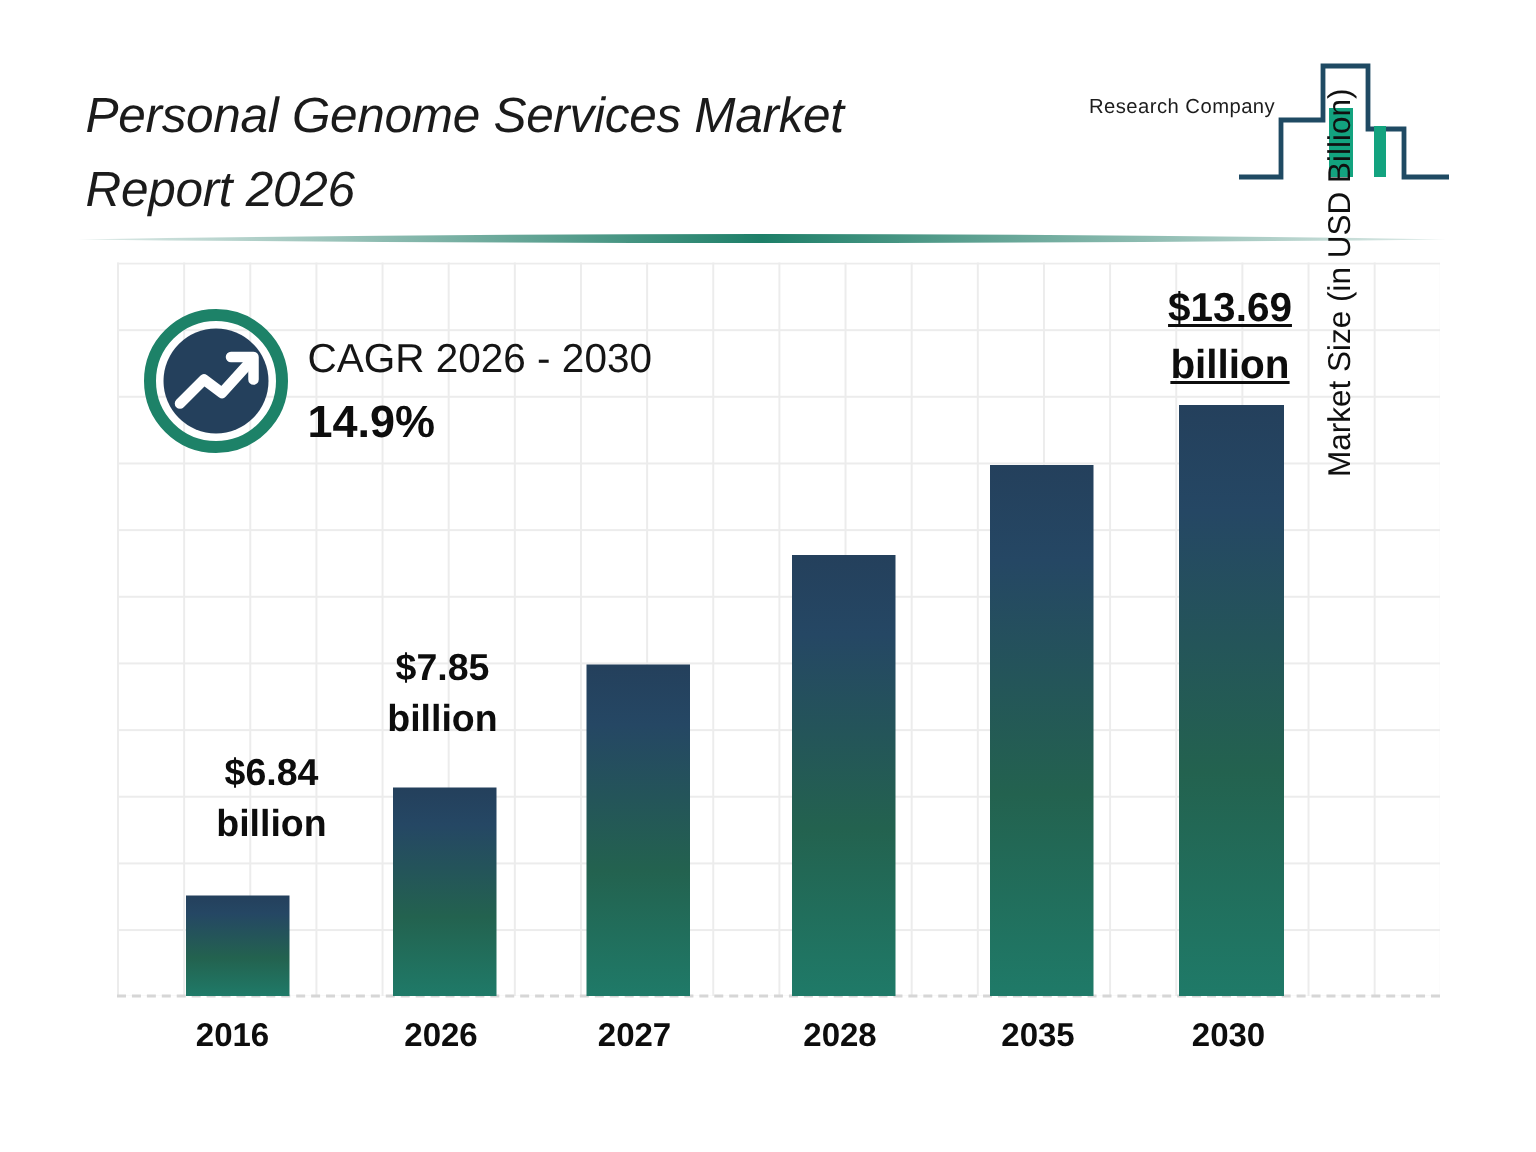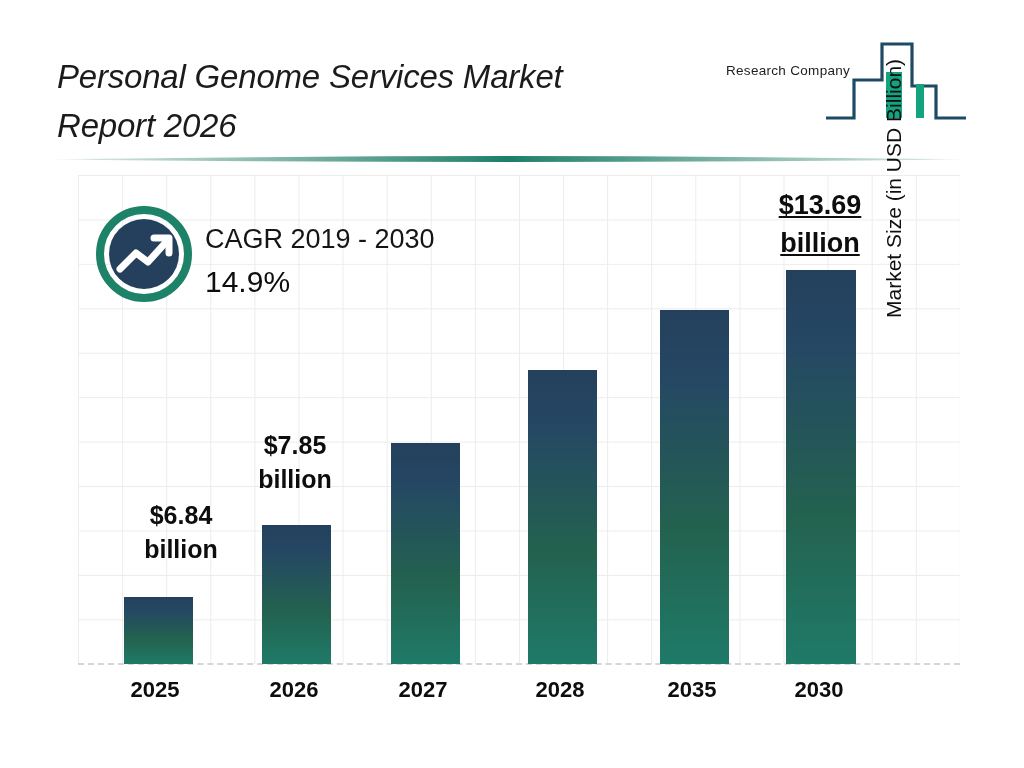--- a/index.html
+++ b/index.html
@@ -154,21 +154,21 @@
     top: 18px;
     font-size: 27px;
     color: #151515;
     white-space: nowrap;
   }
   #cagr-value {
     position: absolute;
     left: 109px;
     top: 59px;
     font-size: 30px;
-    font-weight: normal;
+    font-weight: bold;
     color: #0d0d0d;
     white-space: nowrap;
   }
 </style>
 </head>
 <body>
 
 <div id="page">
 
   <div id="header-title">Personal Genome Services Market
@@ -208,33 +208,33 @@
     <div class="bar" style="left:708px; width:70px; height:394px;"></div>
   </div>
 
   <div class="bar-label" style="left:101px; top:498px; width:160px;">$6.84
 billion</div>
   <div class="bar-label" style="left:215px; top:428px; width:160px;">$7.85
 billion</div>
   <div class="bar-label" style="left:740px; top:186px; width:160px; font-size:27px; line-height:38px;text-decoration:underline;">$13.69
 billion</div>
 
-  <div class="xtick" style="left:100px;">2025</div>
+  <div class="xtick" style="left:100px;">2016</div>
   <div class="xtick" style="left:239px;text-align:center;">2026</div>
   <div class="xtick" style="left:368px;">2027</div>
   <div class="xtick" style="left:505px;">2028</div>
   <div class="xtick" style="left:637px;">2035</div>
   <div class="xtick" style="left:764px;">2030</div>
 
   <div id="ylabel">Market Size (in USD Billion)</div>
 
   <div id="cagr">
     <svg id="cagr-icon" width="96" height="96" viewBox="0 0 96 96">
       <circle cx="48" cy="48" r="44" fill="none" stroke="#1d8268" stroke-width="8"></circle>
       <circle cx="48" cy="48" r="35" fill="#24405c"></circle>
       <path d="M24 63 L40 47 L52 56 L71 35" fill="none" stroke="#ffffff" stroke-width="7" stroke-linecap="round" stroke-linejoin="round"></path>
       <path d="M58 32 H73 V47" fill="none" stroke="#ffffff" stroke-width="7" stroke-linecap="round" stroke-linejoin="round"></path>
     </svg>
-    <div id="cagr-period">CAGR 2019 - 2030</div>
+    <div id="cagr-period">CAGR 2026 - 2030</div>
     <div id="cagr-value">14.9%</div>
   </div>
 
 </div>
 
 </body></html>

